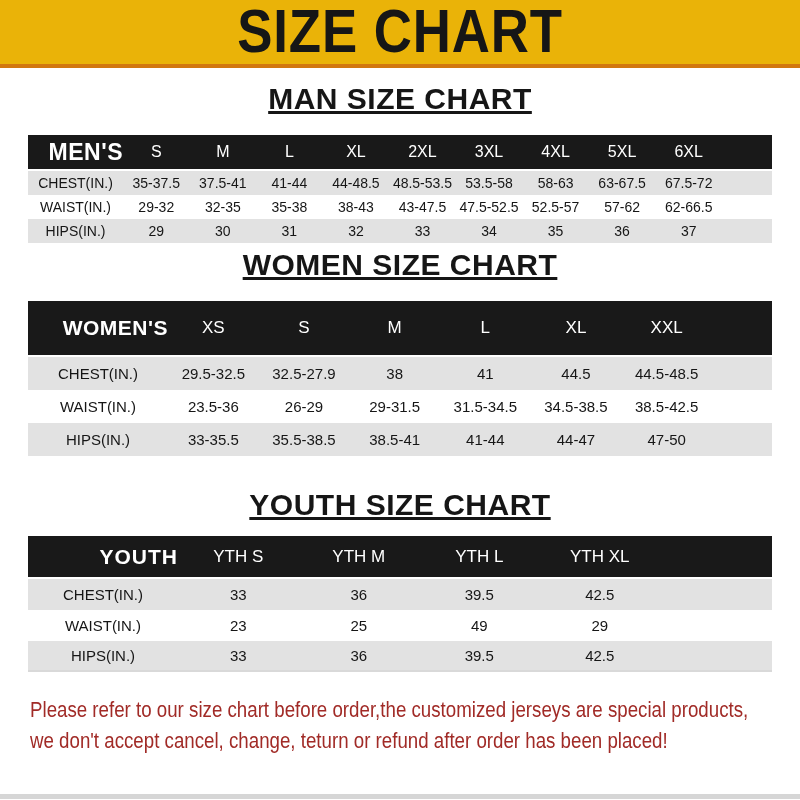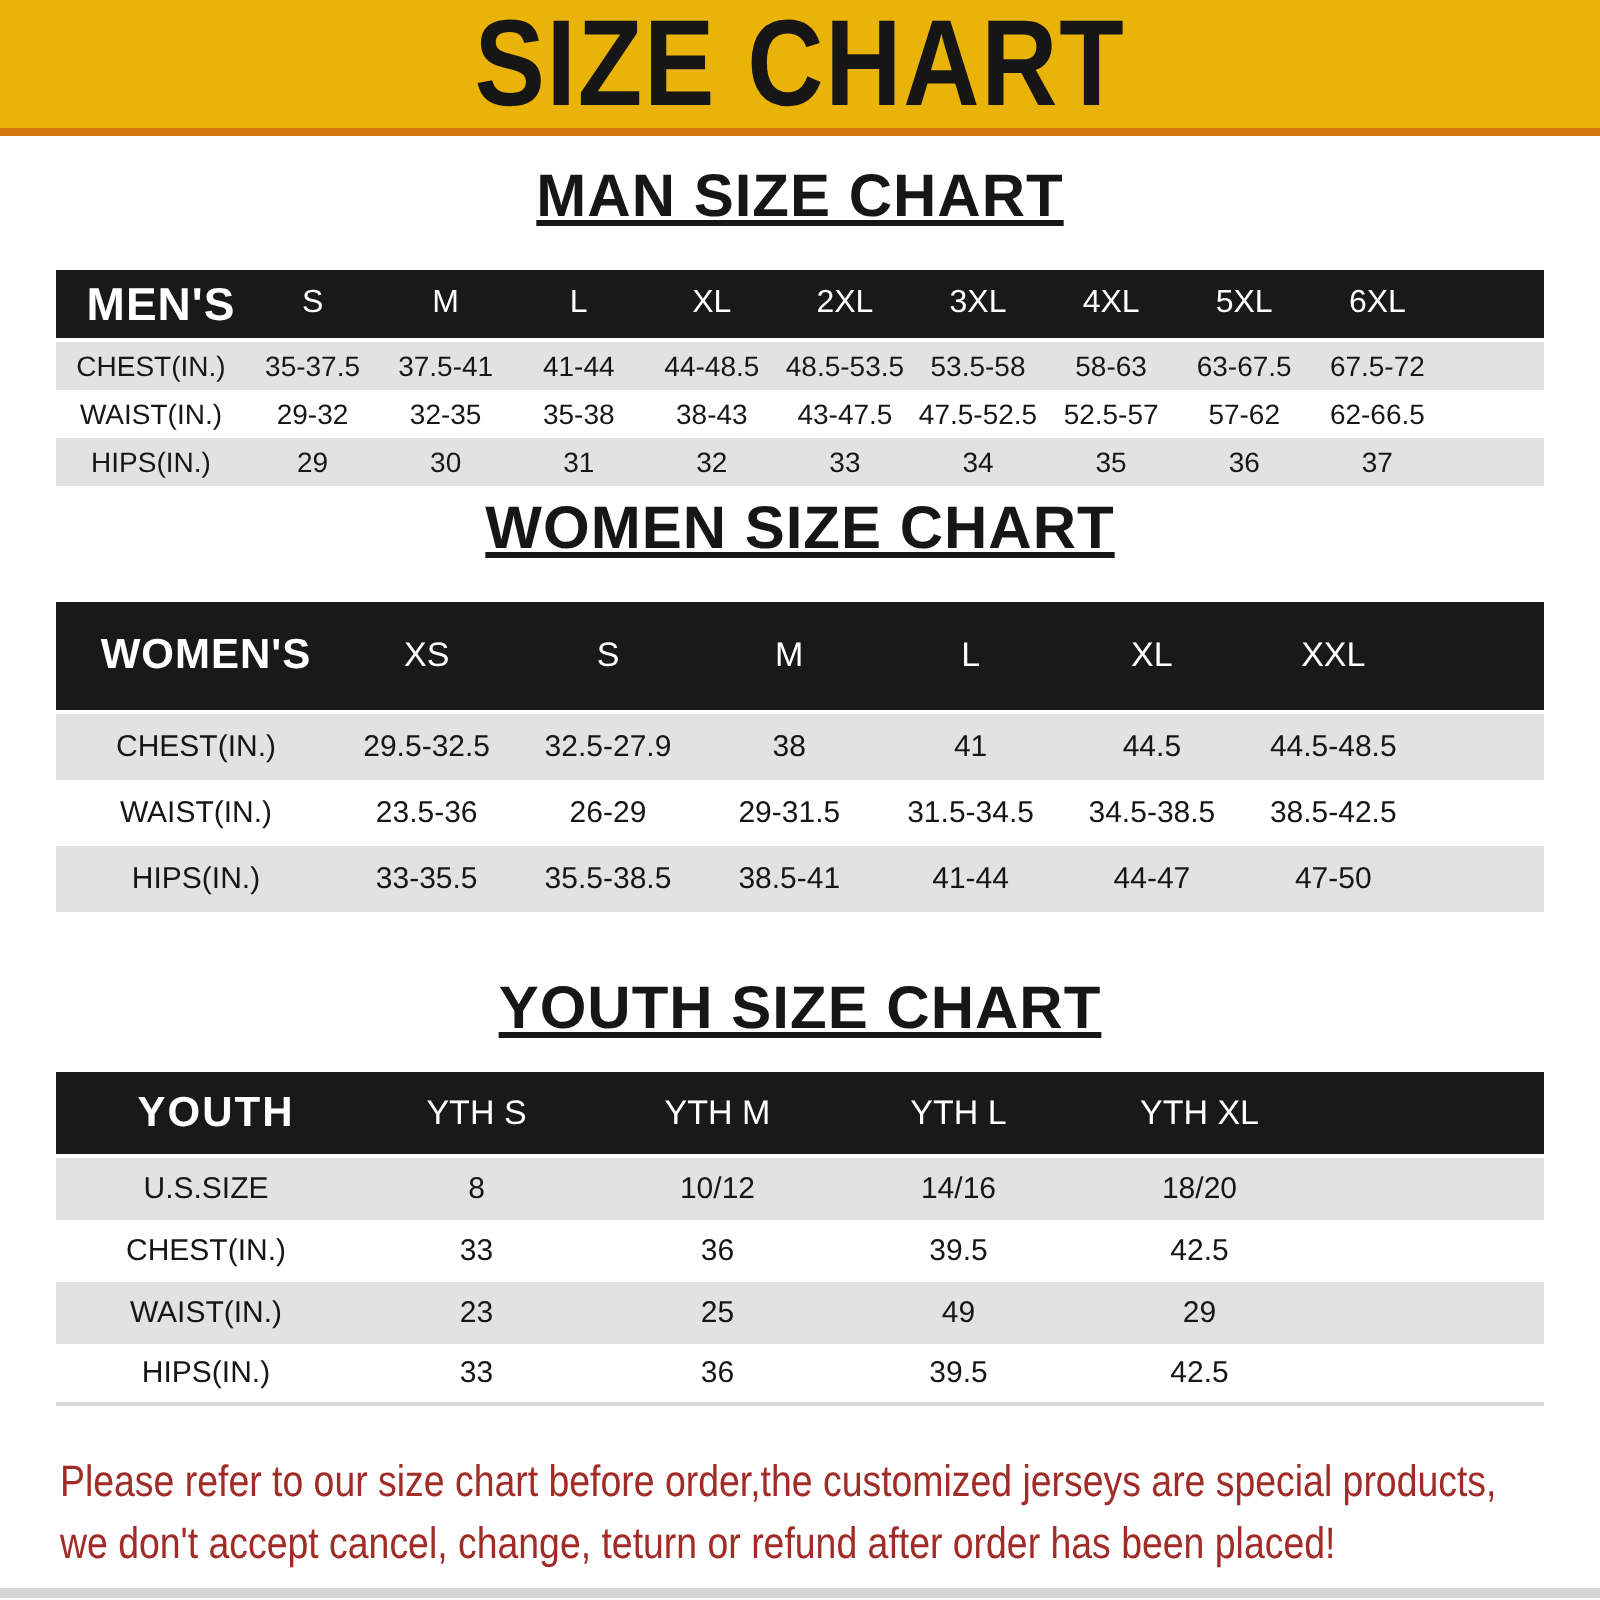--- a/index.html
+++ b/index.html
@@ -51,21 +51,21 @@
     background: #191919; color: #ffffff;
     font-weight: normal; text-align: center; vertical-align: middle;
     border-bottom: 2px solid #ffffff;
     padding: 0;
   }
   .t-men   thead th { height: 36px; font-size: 16px; }
   .t-women thead th { height: 56px; font-size: 17px; }
   .t-youth thead th { height: 43px; font-size: 17px; }
 
   thead th.corner {
-    text-align: center; padding-left: 10px;
+    text-align: right; padding-left: 10px;
     font-weight: bold; letter-spacing: 0.5px;
   }
   .t-men   thead th.corner { font-size: 23px; }
   .t-women thead th.corner { font-size: 21px; }
   .t-youth thead th.corner { font-size: 21px; letter-spacing: 1px; margin-left: 20px; }
 
   tbody td {
     text-align: center; vertical-align: middle;
     color: #161616; padding: 0;
     background: #ffffff;
@@ -243,28 +243,20 @@
         <th class="corner">YOUTH</th>
         <th>YTH S</th>
         <th>YTH M</th>
         <th>YTH L</th>
         <th>YTH XL</th>
         <th></th>
       </tr>
     </thead>
     <tbody>
       <tr>
-        <td class="rowlabel">U.S.SIZE</td>
-        <td>8</td>
-        <td>10/12</td>
-        <td>14/16</td>
-        <td>18/20</td>
-        <td></td>
-      </tr>
-      <tr>
         <td class="rowlabel">CHEST(IN.)</td>
         <td>33</td>
         <td>36</td>
         <td>39.5</td>
         <td>42.5</td>
         <td></td>
       </tr>
       <tr>
         <td class="rowlabel">WAIST(IN.)</td>
         <td>23</td>

